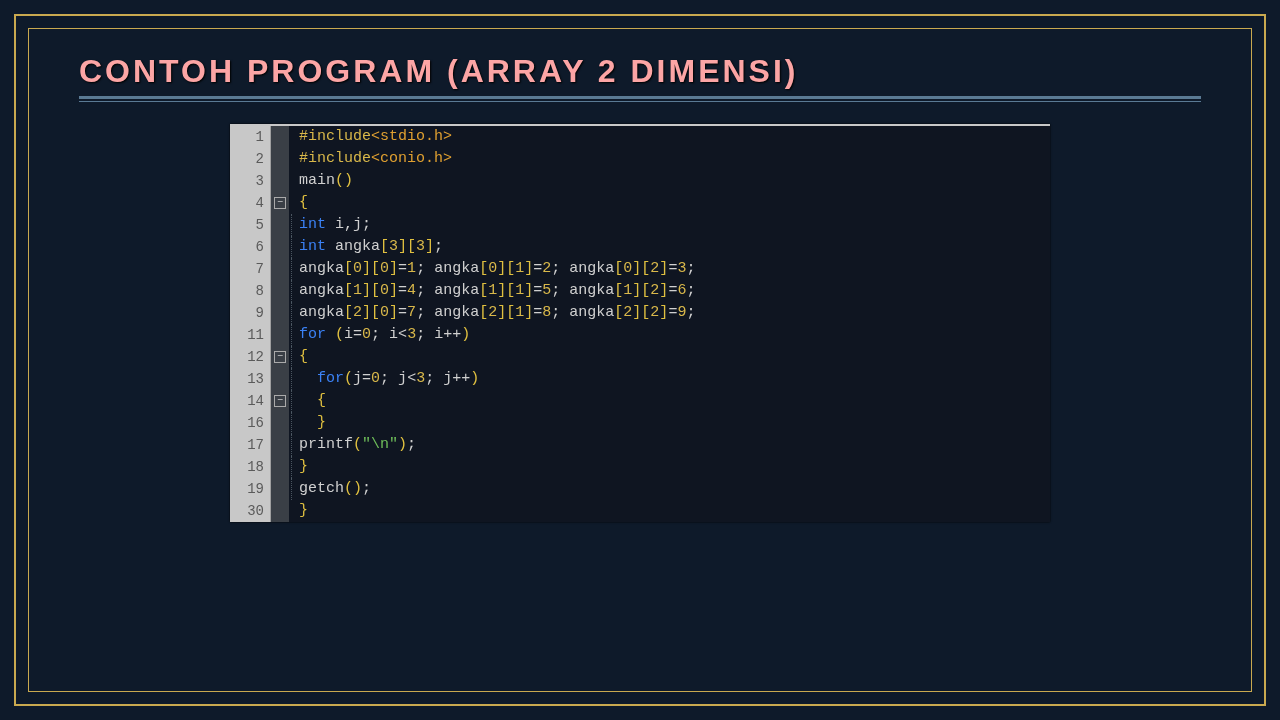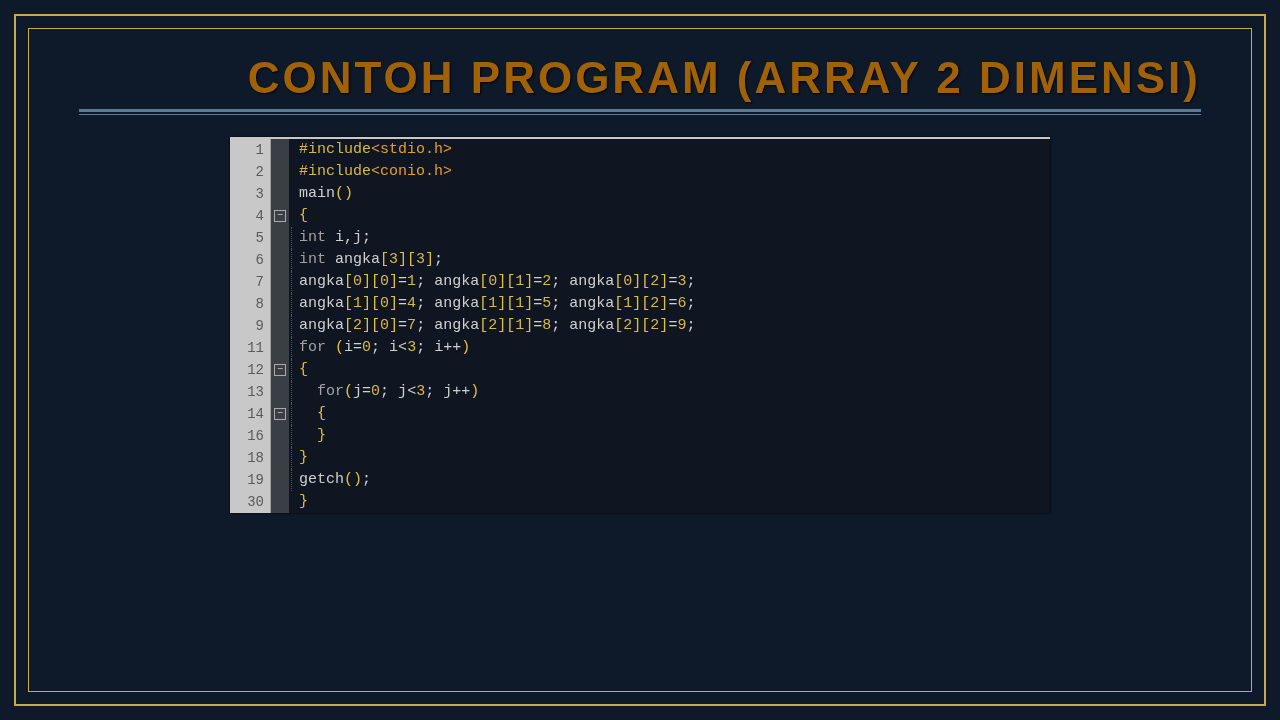--- a/index.html
+++ b/index.html
@@ -24,27 +24,26 @@
     position: absolute;
     top: 12px;
     left: 12px;
     right: 12px;
     bottom: 12px;
     border: 1px solid #c9a94f;
     box-sizing: border-box;
     padding: 24px 50px 20px 50px;
   }
   .title {
-    color: #a16207;
-    font-size: 44px;
+    color: #fca5a5;
+    font-size: 32px;
     letter-spacing: 3px;
     font-weight: 600;
     margin: 0 0 6px 0;
     text-shadow: 1px 1px 2px #000;
-    text-align: right;
   }
   .title-underline {
     border-top: 3px solid #5a7a94;
     border-bottom: 1px solid #5a7a94;
     height: 2px;
     margin-bottom: 22px;
   }
   .editor {
     margin: 0 auto;
     width: 820px;
@@ -103,21 +102,21 @@
     bottom: 0;
     border-left: 1px dotted #4a5560;
   }
   .code {
     padding-left: 4px;
     white-space: pre;
     color: #d0d0d0;
   }
   .c-pre   { color: #d9b84a; }   
   .c-inc   { color: #e0a030; }   
-  .c-kw    { color: #a3a3a3; }   
+  .c-kw    { color: #3b82f6; }   
   .c-fn    { color: #d0d0d0; font-family: Liberation Mono, monospace; }   
   .c-num   { color: #d9b84a; }   
   .c-str   { color: #6fbf5a; }   
   .c-op    { color: #d0d0d0; }   
   .c-br    { color: #e0c040; }   
   .c-punc  { color: #d0d0d0; }
 </style>
 </head>
 <body>
 
@@ -231,20 +230,28 @@
         </div>
         <div class="row">
           <div class="gutter">16</div>
           <div class="fold"></div>
           <div class="guide">
             <div class="guide-line"></div>
           </div>
           <div class="code">  <span class="c-br">}</span></div>
         </div>
         <div class="row">
+          <div class="gutter">17</div>
+          <div class="fold"></div>
+          <div class="guide">
+            <div class="guide-line"></div>
+          </div>
+          <div class="code"><span class="c-fn">printf</span><span class="c-br">(</span><span class="c-str">"\n"</span><span class="c-br">)</span><span class="c-punc">;</span></div>
+        </div>
+        <div class="row">
           <div class="gutter">18</div>
           <div class="fold"></div>
           <div class="guide">
             <div class="guide-line"></div>
           </div>
           <div class="code"><span class="c-br">}</span></div>
         </div>
         <div class="row">
           <div class="gutter">19</div>
           <div class="fold"></div>

